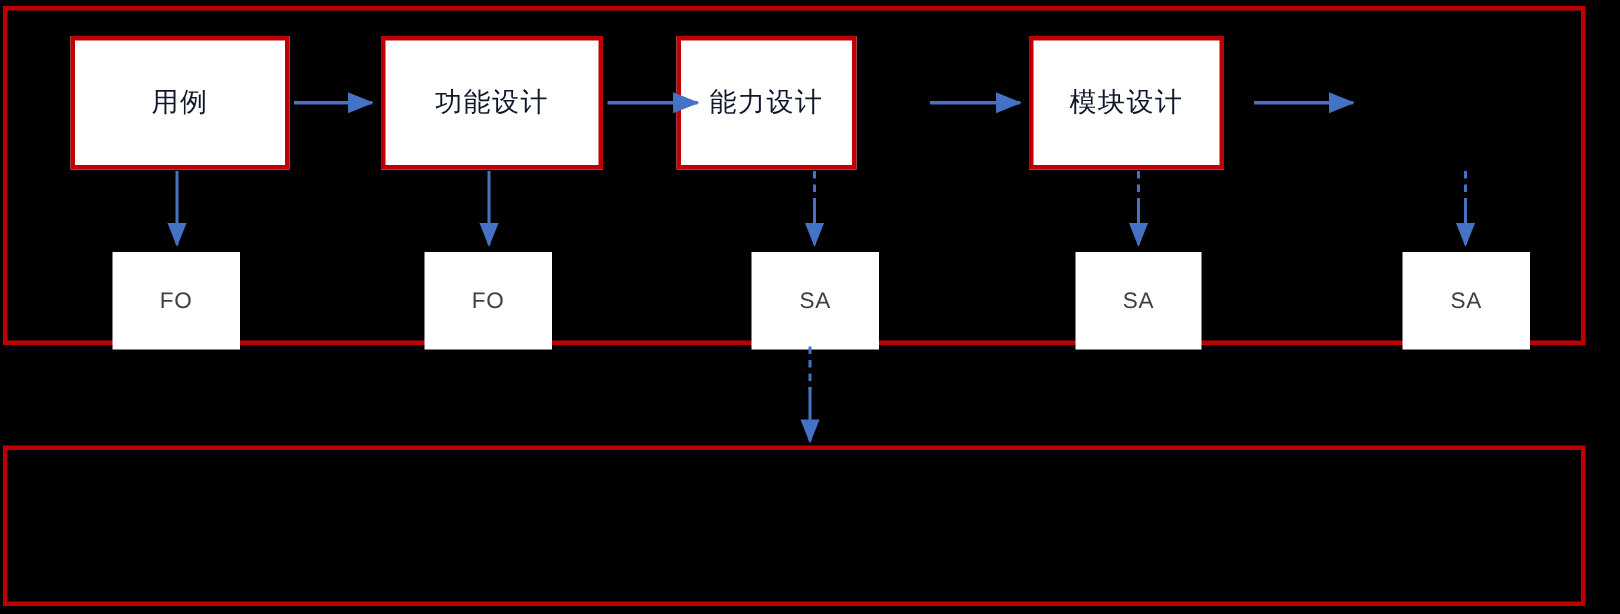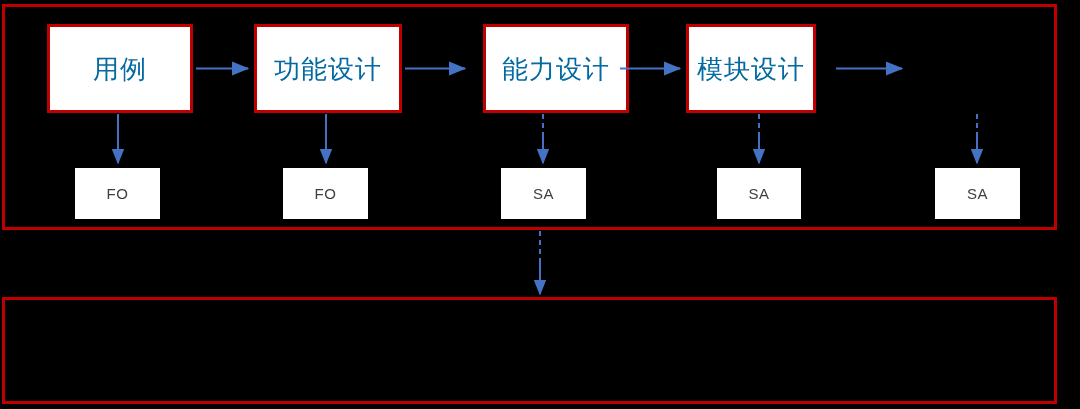--- a/index.html
+++ b/index.html
@@ -36,38 +36,38 @@
     box-sizing: border-box;
     border: 3px solid #C00000;
     background: #FFFFFF;
     display: flex;
     align-items: center;
     justify-content: center;
     top: 24px;
     height: 89px;
   }
   .stage-box .stage-label {
-    font-size: 26px;
+    font-size: 18px;
     line-height: 1;
-    color: #0369a1;
+    color: #0f172a;
     letter-spacing: 1px;
     white-space: nowrap;
     font-family: "DejaVu Sans", "Liberation Sans", sans-serif;
   }
 
   
   .artifact-box {
     position: absolute;
     box-sizing: border-box;
     background: #FFFFFF;
     display: flex;
     align-items: center;
     justify-content: center;
     top: 168px;
-    height: 51px;
+    height: 65px;
   }
   .artifact-box .artifact-label {
     font-size: 15px;
     color: #3F3F3F;
     letter-spacing: 0.5px;
     white-space: nowrap;
   }
 
   
   #connectors {
@@ -87,21 +87,21 @@
   <div class="group-box" id="top-group"></div>
 
   <div class="group-box" id="bottom-group"></div>
 
   <div class="stage-box" style="left:47px;width:146px;">
     <span class="stage-label">用例</span>
   </div>
   <div class="stage-box" style="left:254px;width:148px;">
     <span class="stage-label">功能设计</span>
   </div>
-  <div class="stage-box" style="left:483px;width:146px;">
+  <div class="stage-box" style="left:451px;width:120px;">
     <span class="stage-label">能力设计</span>
   </div>
   <div class="stage-box" style="left:686px;width:130px;">
     <span class="stage-label">模块设计</span>
   </div>
 
   <div class="artifact-box" style="left:75px;width:85px;">
     <span class="artifact-label">FO</span>
   </div>
   <div class="artifact-box" style="left:283px;width:85px;">

